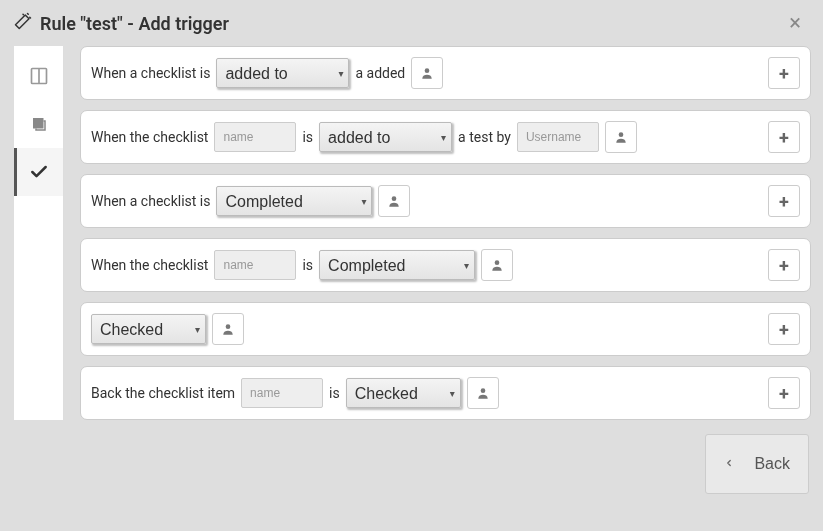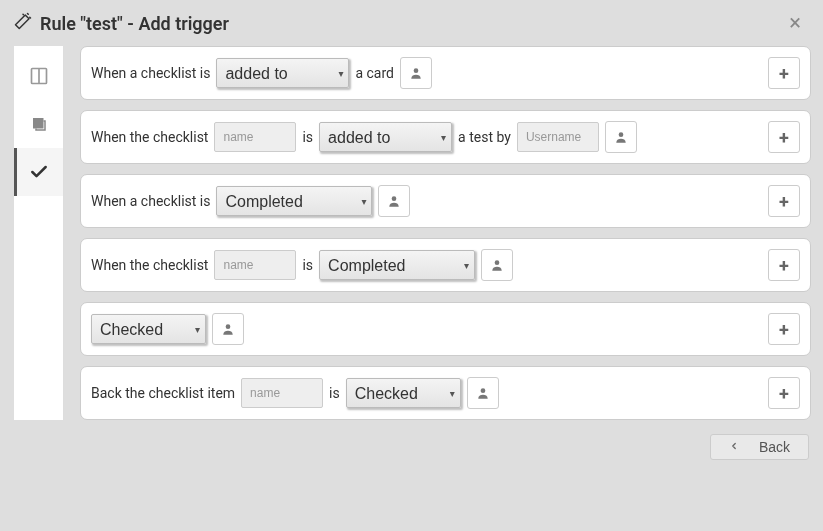--- a/index.html
+++ b/index.html
@@ -159,22 +159,22 @@
   }
   .footer {
     display: flex;
     justify-content: flex-end;
     padding: 14px 14px 0 0;
   }
   .back-btn {
     background: #e9e9e9;
     border: 1px solid #ccc;
     border-radius: 3px;
-    padding: 4px 18px;
-    font-size: 14px;
+    padding: 20px 18px;
+    font-size: 16px;
     color: #555;
     display: flex;
     align-items: center;
     gap: 20px;
     cursor: pointer;
   }
   .select-w-md select { min-width: 96px; }
   .select-w-lg select { min-width: 126px; }
   .select-w-xl select { min-width: 140px; }
 </style>
@@ -221,21 +221,21 @@
 
     <div class="trigger-row">
       <div class="row-left">
         <span class="txt">When a checklist is</span>
         <span class="select-wrap select-w-md">
           <select>
             <option>added to</option>
             <option>removed from</option>
           </select>
         </span>
-        <span class="txt">a card</span>
+        <span class="txt">a added</span>
         <span class="icon-btn">
           <svg width="14" height="14" viewBox="0 0 24 24" fill="#777">
               <circle cx="12" cy="8" r="4"></circle>
               <path d="M4 21c0-4 4-6 8-6s8 2 8 6v1H4z"></path>
             </svg>
         </span>
       </div>
       <div class="add-btn">+</div>
     </div>
 

